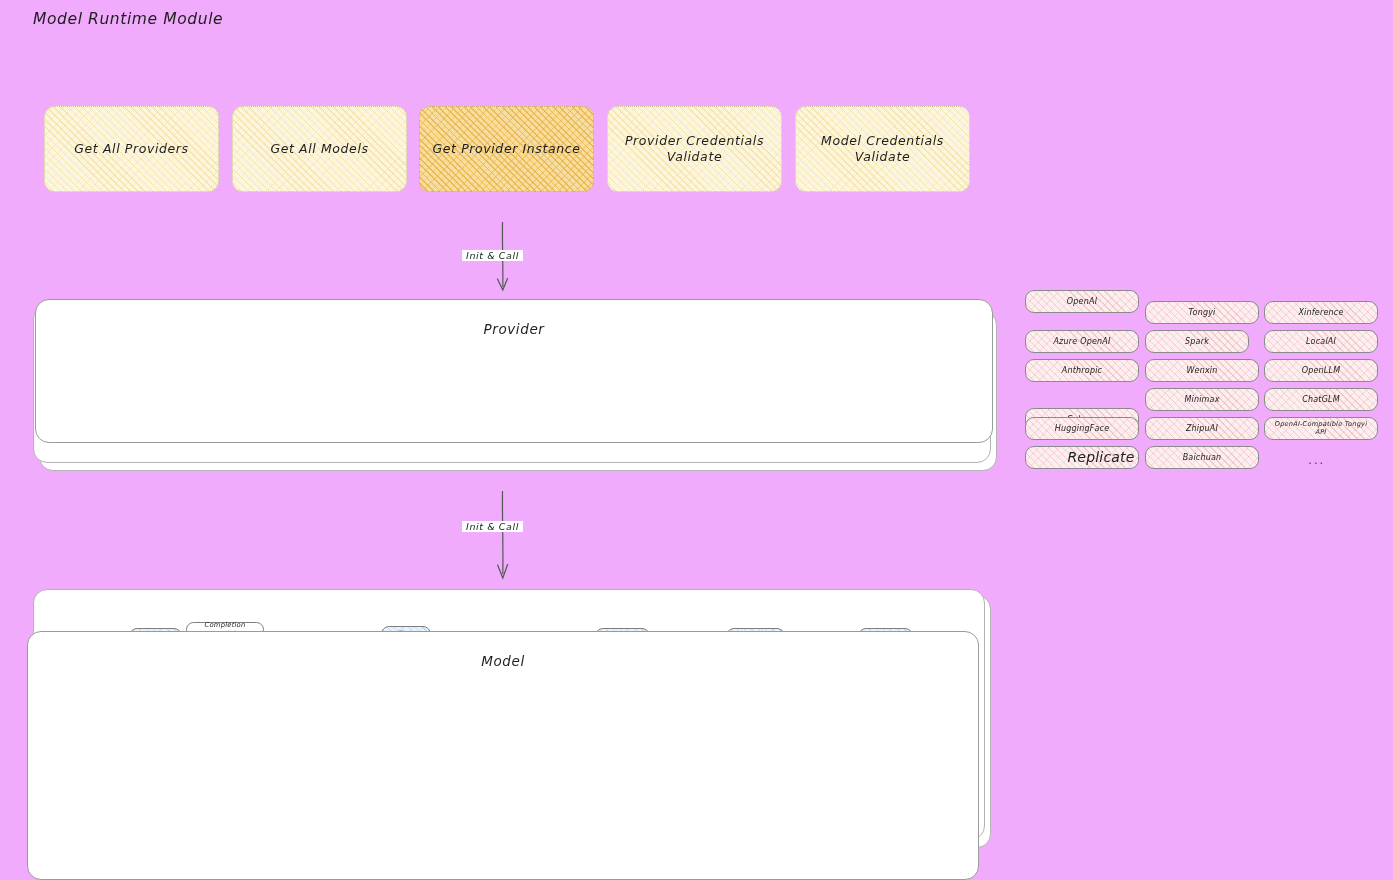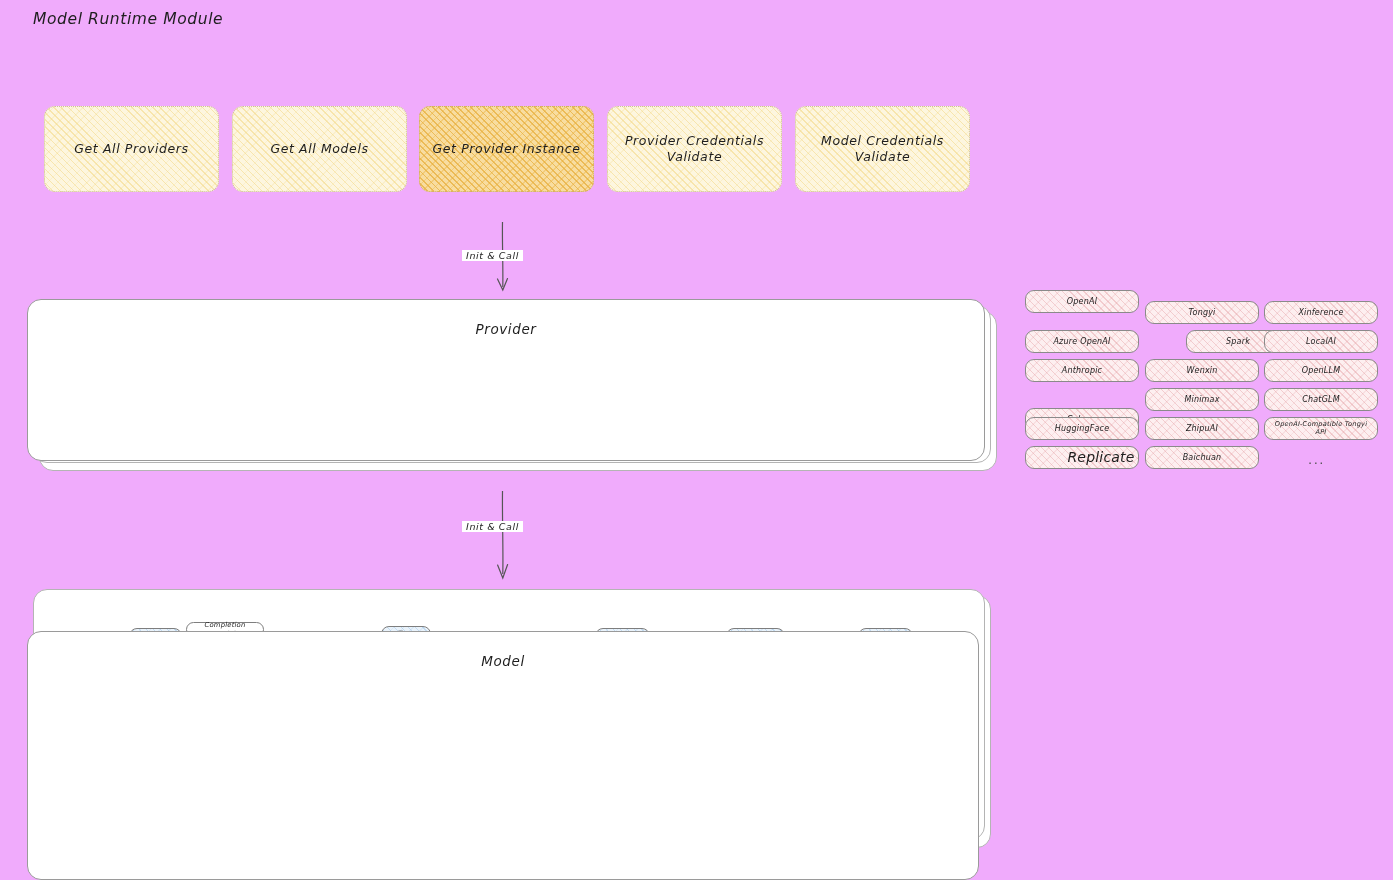--- a/index.html
+++ b/index.html
@@ -148,39 +148,39 @@
   <div class="arrow-wrap" style="left:440px; top:221px; width:130px; height:76px;">
     <svg width="130" height="76" viewBox="0 0 130 76">
       <path d="M62.5 1 C62.1 20, 63.2 46, 62.8 66" stroke="#555" stroke-width="1.2" fill="none"></path>
       <path d="M57.5 58 L62.8 69 L67.5 57.5" stroke="#555" stroke-width="1.2" fill="none" stroke-linecap="round"></path>
     </svg>
     <div class="arrow-label hand" style="left:22px; top:29px;">Init &amp; Call</div>
   </div>
 
   <div class="stack-layer" style="left:39px; top:311px; width:958px; height:160px;"></div>
   <div class="stack-layer" style="left:33px; top:305px; width:958px; height:158px;"></div>
-  <div class="panel" id="provider-panel" style="left:27px; top:299px; width:958px; height:162px; z-index:2;">
+  <div class="panel" id="provider-panel" style="left:35px; top:299px; width:958px; height:144px; z-index:2;">
     <div class="panel-title hand" style="top:21px;">Provider</div>
   </div>
   <div id="provider-nodes" style="z-index:3;">
       <div class="node hand fill-cream" style="left: 130px; top: 347px; width: 175px; height: 83px;">Get Models</div>
       <div class="node hand fill-cream" style="left: 317px; top: 347px; width: 175px; height: 83px;">Get Provider Schema</div>
       <div class="node hand fill-orange" style="left: 504px; top: 347px; width: 175px; height: 83px;">Get Model Instance</div>
       <div class="node hand fill-cream" style="left: 691px; top: 347px; width: 175px; height: 83px;">Provider Credentials Validate</div>
     </div>
 
   <div id="provider-list">
       <div class="node hand chip fill-rose" style="left: 1025px; top: 290px; width: 114px; height: 23px; font-size: 8px;">OpenAI</div>
       <div class="node hand chip fill-rose" style="left: 1025px; top: 330px; width: 114px; height: 23px; font-size: 8px;">Azure OpenAI</div>
       <div class="node hand chip fill-rose" style="left: 1025px; top: 359px; width: 114px; height: 23px; font-size: 8px;">Anthropic</div>
       <div class="node hand chip fill-rose" style="left: 1025px; top: 388px; width: 114px; height: 23px; font-size: 8px; margin-top: 20px;">Cohere</div>
       <div class="node hand chip fill-rose" style="left: 1025px; top: 417px; width: 114px; height: 23px; font-size: 8px;">HuggingFace</div>
       <div class="node hand chip fill-rose" style="left: 1025px; top: 446px; width: 114px; height: 23px; font-size: 14px; padding-left: 44px;">Replicate</div>
       <div class="node hand chip fill-rose" style="left: 1145px; top: 301px; width: 114px; height: 23px; font-size: 8px;">Tongyi</div>
-      <div class="node hand chip fill-rose" style="left: 1145px; top: 330px; width: 104px; height: 23px; font-size: 8px; margin-left: 41px;">Spark</div>
+      <div class="node hand chip fill-rose" style="left: 1145px; top: 330px; width: 104px; height: 23px; font-size: 8px;">Spark</div>
       <div class="node hand chip fill-rose" style="left: 1145px; top: 359px; width: 114px; height: 23px; font-size: 8px;">Wenxin</div>
       <div class="node hand chip fill-rose" style="left: 1145px; top: 388px; width: 114px; height: 23px; font-size: 8px;">Minimax</div>
       <div class="node hand chip fill-rose" style="left: 1145px; top: 417px; width: 114px; height: 23px; font-size: 8px;">ZhipuAI</div>
       <div class="node hand chip fill-rose" style="left: 1145px; top: 446px; width: 114px; height: 23px; font-size: 8px;">Baichuan</div>
       <div class="node hand chip fill-rose" style="left: 1264px; top: 301px; width: 114px; height: 23px; font-size: 8px;">Xinference</div>
       <div class="node hand chip fill-rose" style="left: 1264px; top: 330px; width: 114px; height: 23px; font-size: 8px;">LocalAI</div>
       <div class="node hand chip fill-rose" style="left: 1264px; top: 359px; width: 114px; height: 23px; font-size: 8px;">OpenLLM</div>
       <div class="node hand chip fill-rose" style="left: 1264px; top: 388px; width: 114px; height: 23px; font-size: 8px;">ChatGLM</div>
       <div class="node hand chip fill-rose" style="left: 1264px; top: 417px; width: 114px; height: 23px; font-size: 6.6px;">OpenAI-Compatible Tongyi API</div>
       <div class="ellipsis" style="left: 1308px; top: 452px;">...</div>

